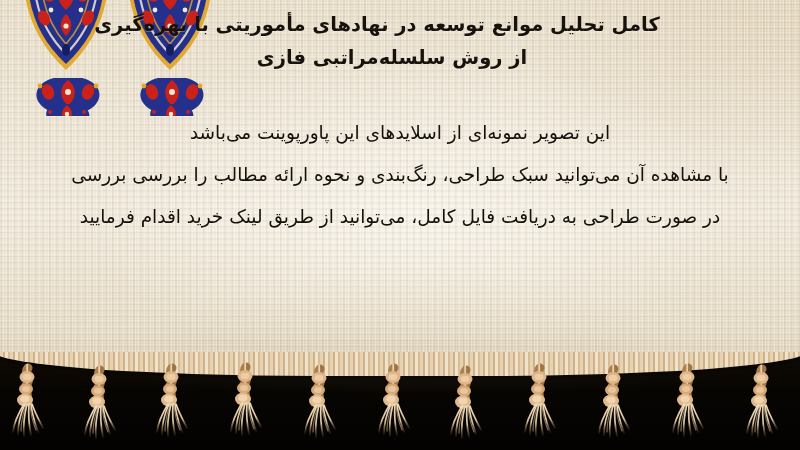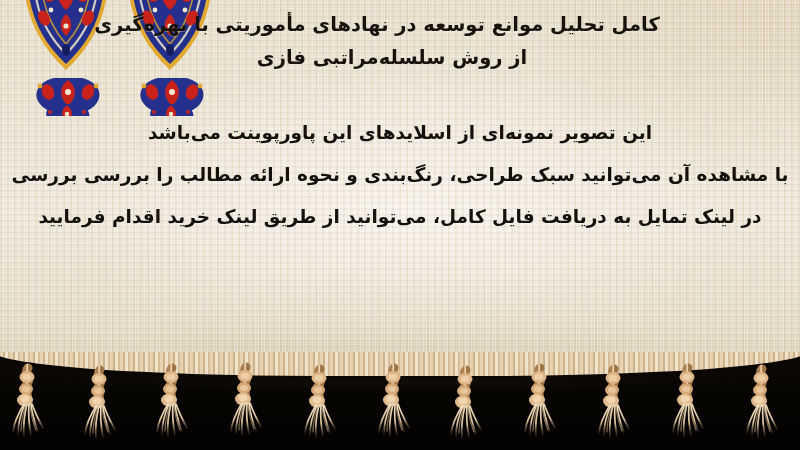--- a/index.html
+++ b/index.html
@@ -97,21 +97,21 @@
   .title-line-2 { padding-right: 16px; }
 
   .body-block {
     position: absolute;
     top: 112px;
     right: 10px;
     width: 780px;
     text-align: center;
     color: #14100a;
     font-size: 18.5px;
-    font-weight: 700;
+    font-weight: 400;
     line-height: 42px;
     text-shadow: 0 1px 0 rgba(255,255,255,0.25);
   }
   .body-block .ln { display: block; white-space: nowrap; }
 
   
   .fringe-zone {
     position: absolute;
     left: 0;
     top: 352px;
@@ -215,21 +215,21 @@
   <div class="text-layer">
 
     <div class="title-block">
       <span class="ln title-line-1">کامل تحلیل موانع توسعه در نهادهای مأموریتی با بهره‌گیری</span>
       <span class="ln title-line-2">از روش سلسله‌مراتبی فازی</span>
     </div>
 
     <div class="body-block">
       <span class="ln">این تصویر نمونه‌ای از اسلایدهای این پاورپوینت می‌باشد</span>
       <span class="ln">با مشاهده آن می‌توانید سبک طراحی، رنگ‌بندی و نحوه ارائه مطالب را بررسی بررسی</span>
-      <span class="ln">در لینک تمایل به دریافت فایل کامل، می‌توانید از طریق لینک خرید اقدام فرمایید</span>
+      <span class="ln">در صورت طراحی به دریافت فایل کامل، می‌توانید از طریق لینک خرید اقدام فرمایید</span>
     </div>
 
   </div>
 
   <div class="fringe-zone">
     <div class="fringe-backdrop"></div>
     <div class="selvedge"></div>
 
     <svg class="fringe-svg" width="800" height="98" viewBox="0 0 800 98">
       <defs>

